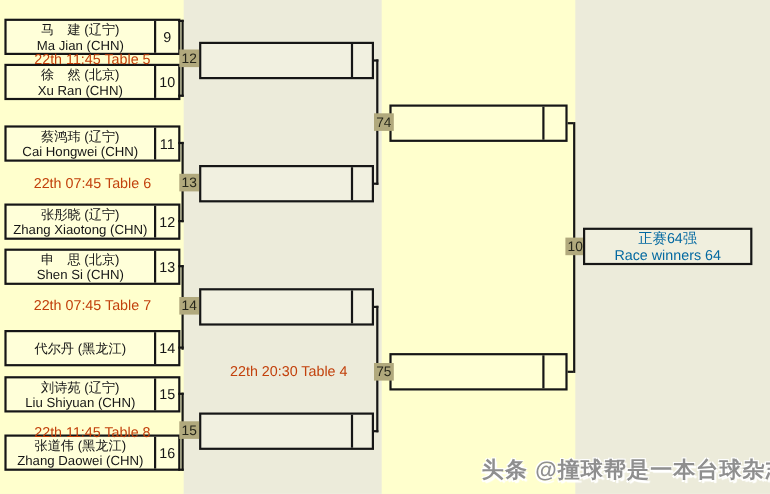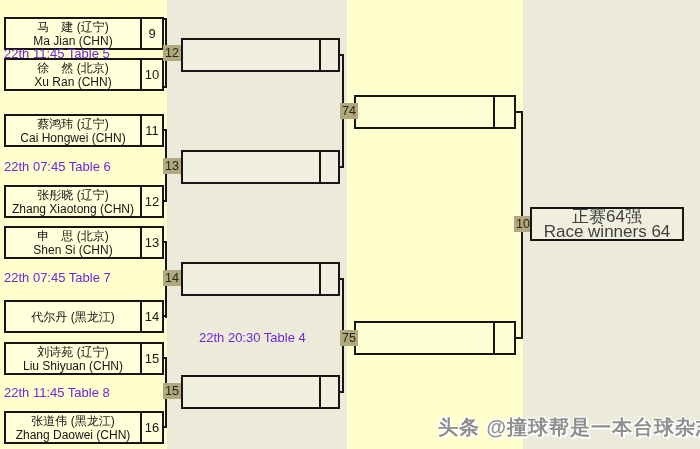--- a/index.html
+++ b/index.html
@@ -38,30 +38,30 @@
     position:absolute; top:0; bottom:0; right:0;
     border-left:2px solid #161616;
   }
   .r2 { left:181px; width:159px; height:34px; background:#F1F0E0; }
   .r2 .mcol { width:17px; }
   .sf { left:354px; width:162px; height:34px; background:#FFFFD4; }
   .sf .mcol { width:19px; }
   .winner {
     left:530px; top:207px; width:154px; height:34px; background:#F0EFDE;
     display:flex; flex-direction:column; align-items:center; justify-content:center;
-    font-size:17px; line-height:15px; color:#404040; white-space:nowrap;
+    font-size:13px; line-height:15px; color:#0369a1; white-space:nowrap;
   }
 
   
   .line { position:absolute; background:#161616; }
 
   
   .lbl {
     position:absolute; font-size:13px; line-height:15px;
-    color:#6d28d9; white-space:nowrap;
+    text-align:center; color:#c2410c; white-space:nowrap;
   }
 
   
   .badge {
     position:absolute; background:#B1A97D; color:#26261a;
     font-size:12.5px; line-height:16px; height:16px; min-width:13px;
     text-align:center; padding:0 2px;
   }
 
   .watermark {
@@ -121,21 +121,21 @@
     </div>
     <div class="pseed">14</div>
   </div>
   <div class="pbox" style="top:342px">
     <div class="pname">
       <div>刘诗苑 (辽宁)</div>
       <div>Liu Shiyuan (CHN)</div>
     </div>
     <div class="pseed">15</div>
   </div>
-  <div class="pbox" style="top:411px">
+  <div class="pbox" style="top:395px">
     <div class="pname">
       <div>张道伟 (黑龙江)</div>
       <div>Zhang Daowei (CHN)</div>
     </div>
     <div class="pseed">16</div>
   </div>
 
   <div class="lbl" style="left:4px;width:160px;top:46px">22th 11:45 Table 5</div>
   <div class="lbl" style="left:4px;width:160px;top:159px">22th 07:45 Table 6</div>
   <div class="lbl" style="left:4px;width:160px;top:270px">22th 07:45 Table 7</div>
@@ -169,21 +169,21 @@
     </div>
   <div class="mbox r2" style="top:375px">
       <div class="mcol"></div>
     </div>
 
   <div class="badge" style="left:163px;top:45px">12</div>
   <div class="badge" style="left:163px;top:158px">13</div>
   <div class="badge" style="left:163px;top:270px">14</div>
   <div class="badge" style="left:163px;top:383px">15</div>
 
-  <div class="lbl" style="left:199px;width:159px;top:330px">22th 20:30 Table 4</div>
+  <div class="lbl" style="left:183px;width:159px;top:330px">22th 20:30 Table 4</div>
 
   <div class="line" style="left:340px;top:54px;width:4px;height:2px"></div>
   <div class="line" style="left:340px;top:166px;width:4px;height:2px"></div>
   <div class="line" style="left:340px;top:278px;width:4px;height:2px"></div>
   <div class="line" style="left:340px;top:391px;width:4px;height:2px"></div>
   <div class="line" style="left:342px;top:54px;width:2px;height:114px"></div>
   <div class="line" style="left:342px;top:278px;width:2px;height:115px"></div>
   <div class="line" style="left:342px;top:111px;width:12px;height:2px"></div>
   <div class="line" style="left:342px;top:337px;width:12px;height:2px"></div>
 

